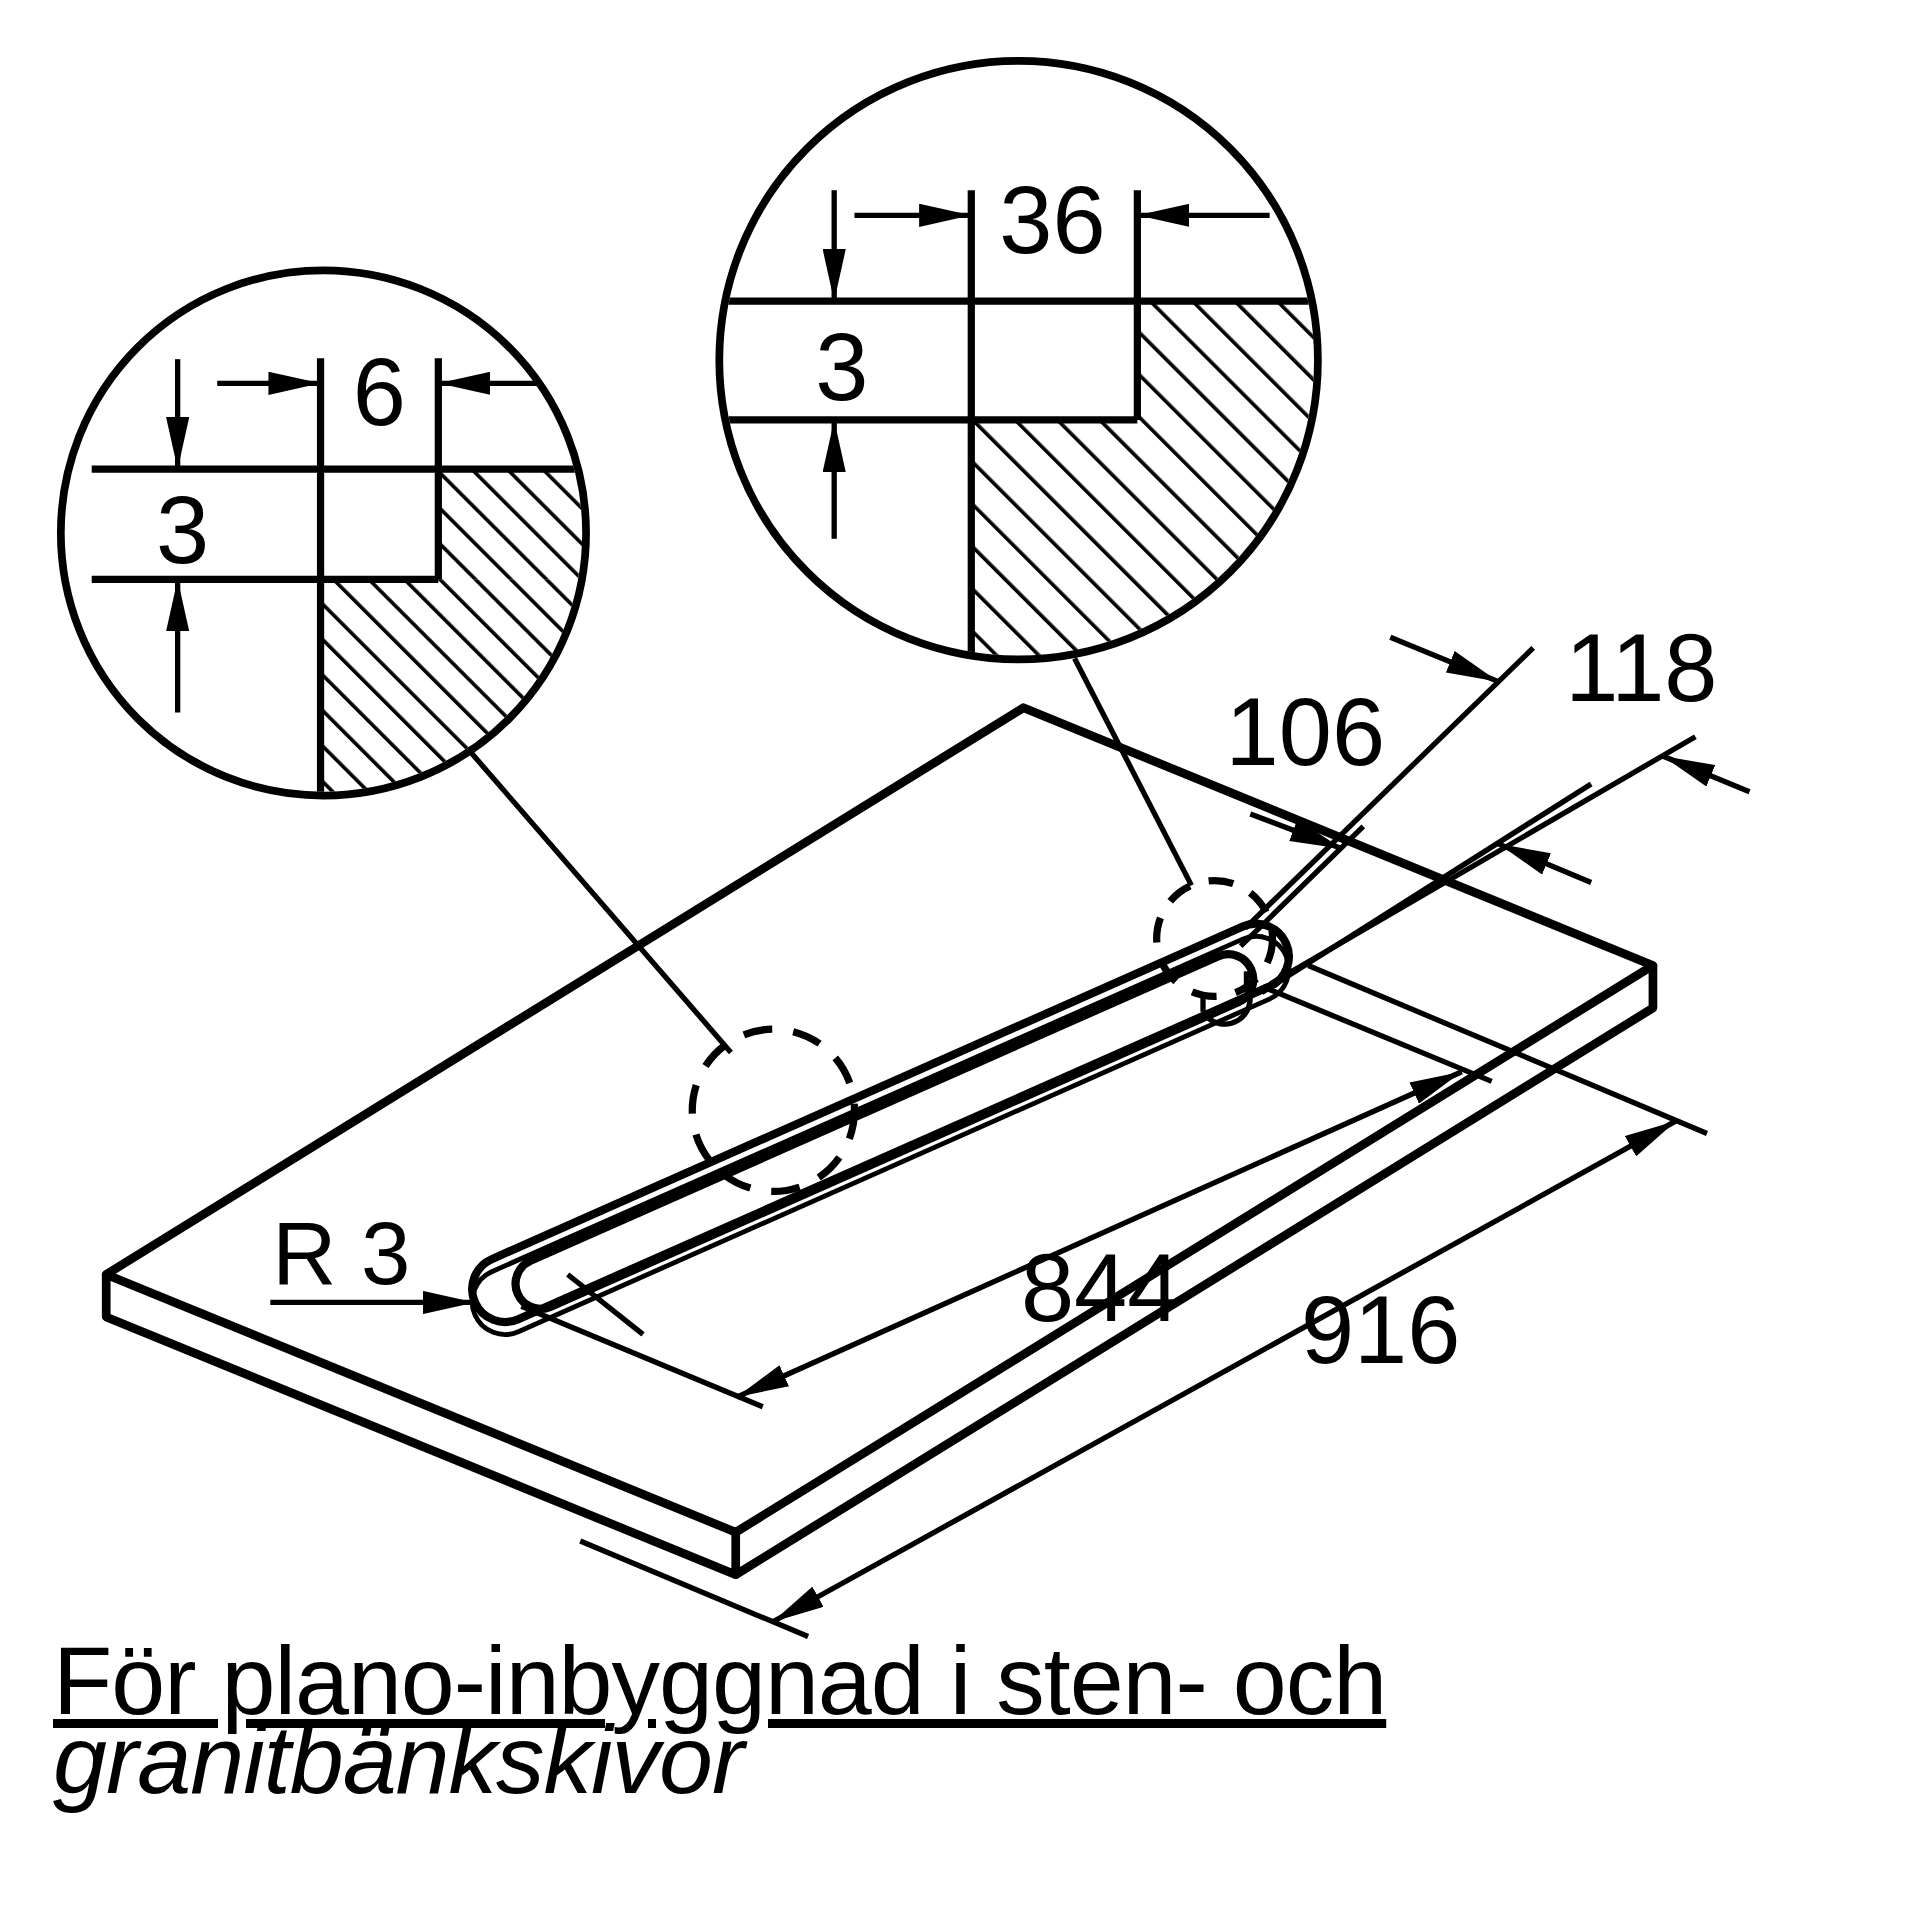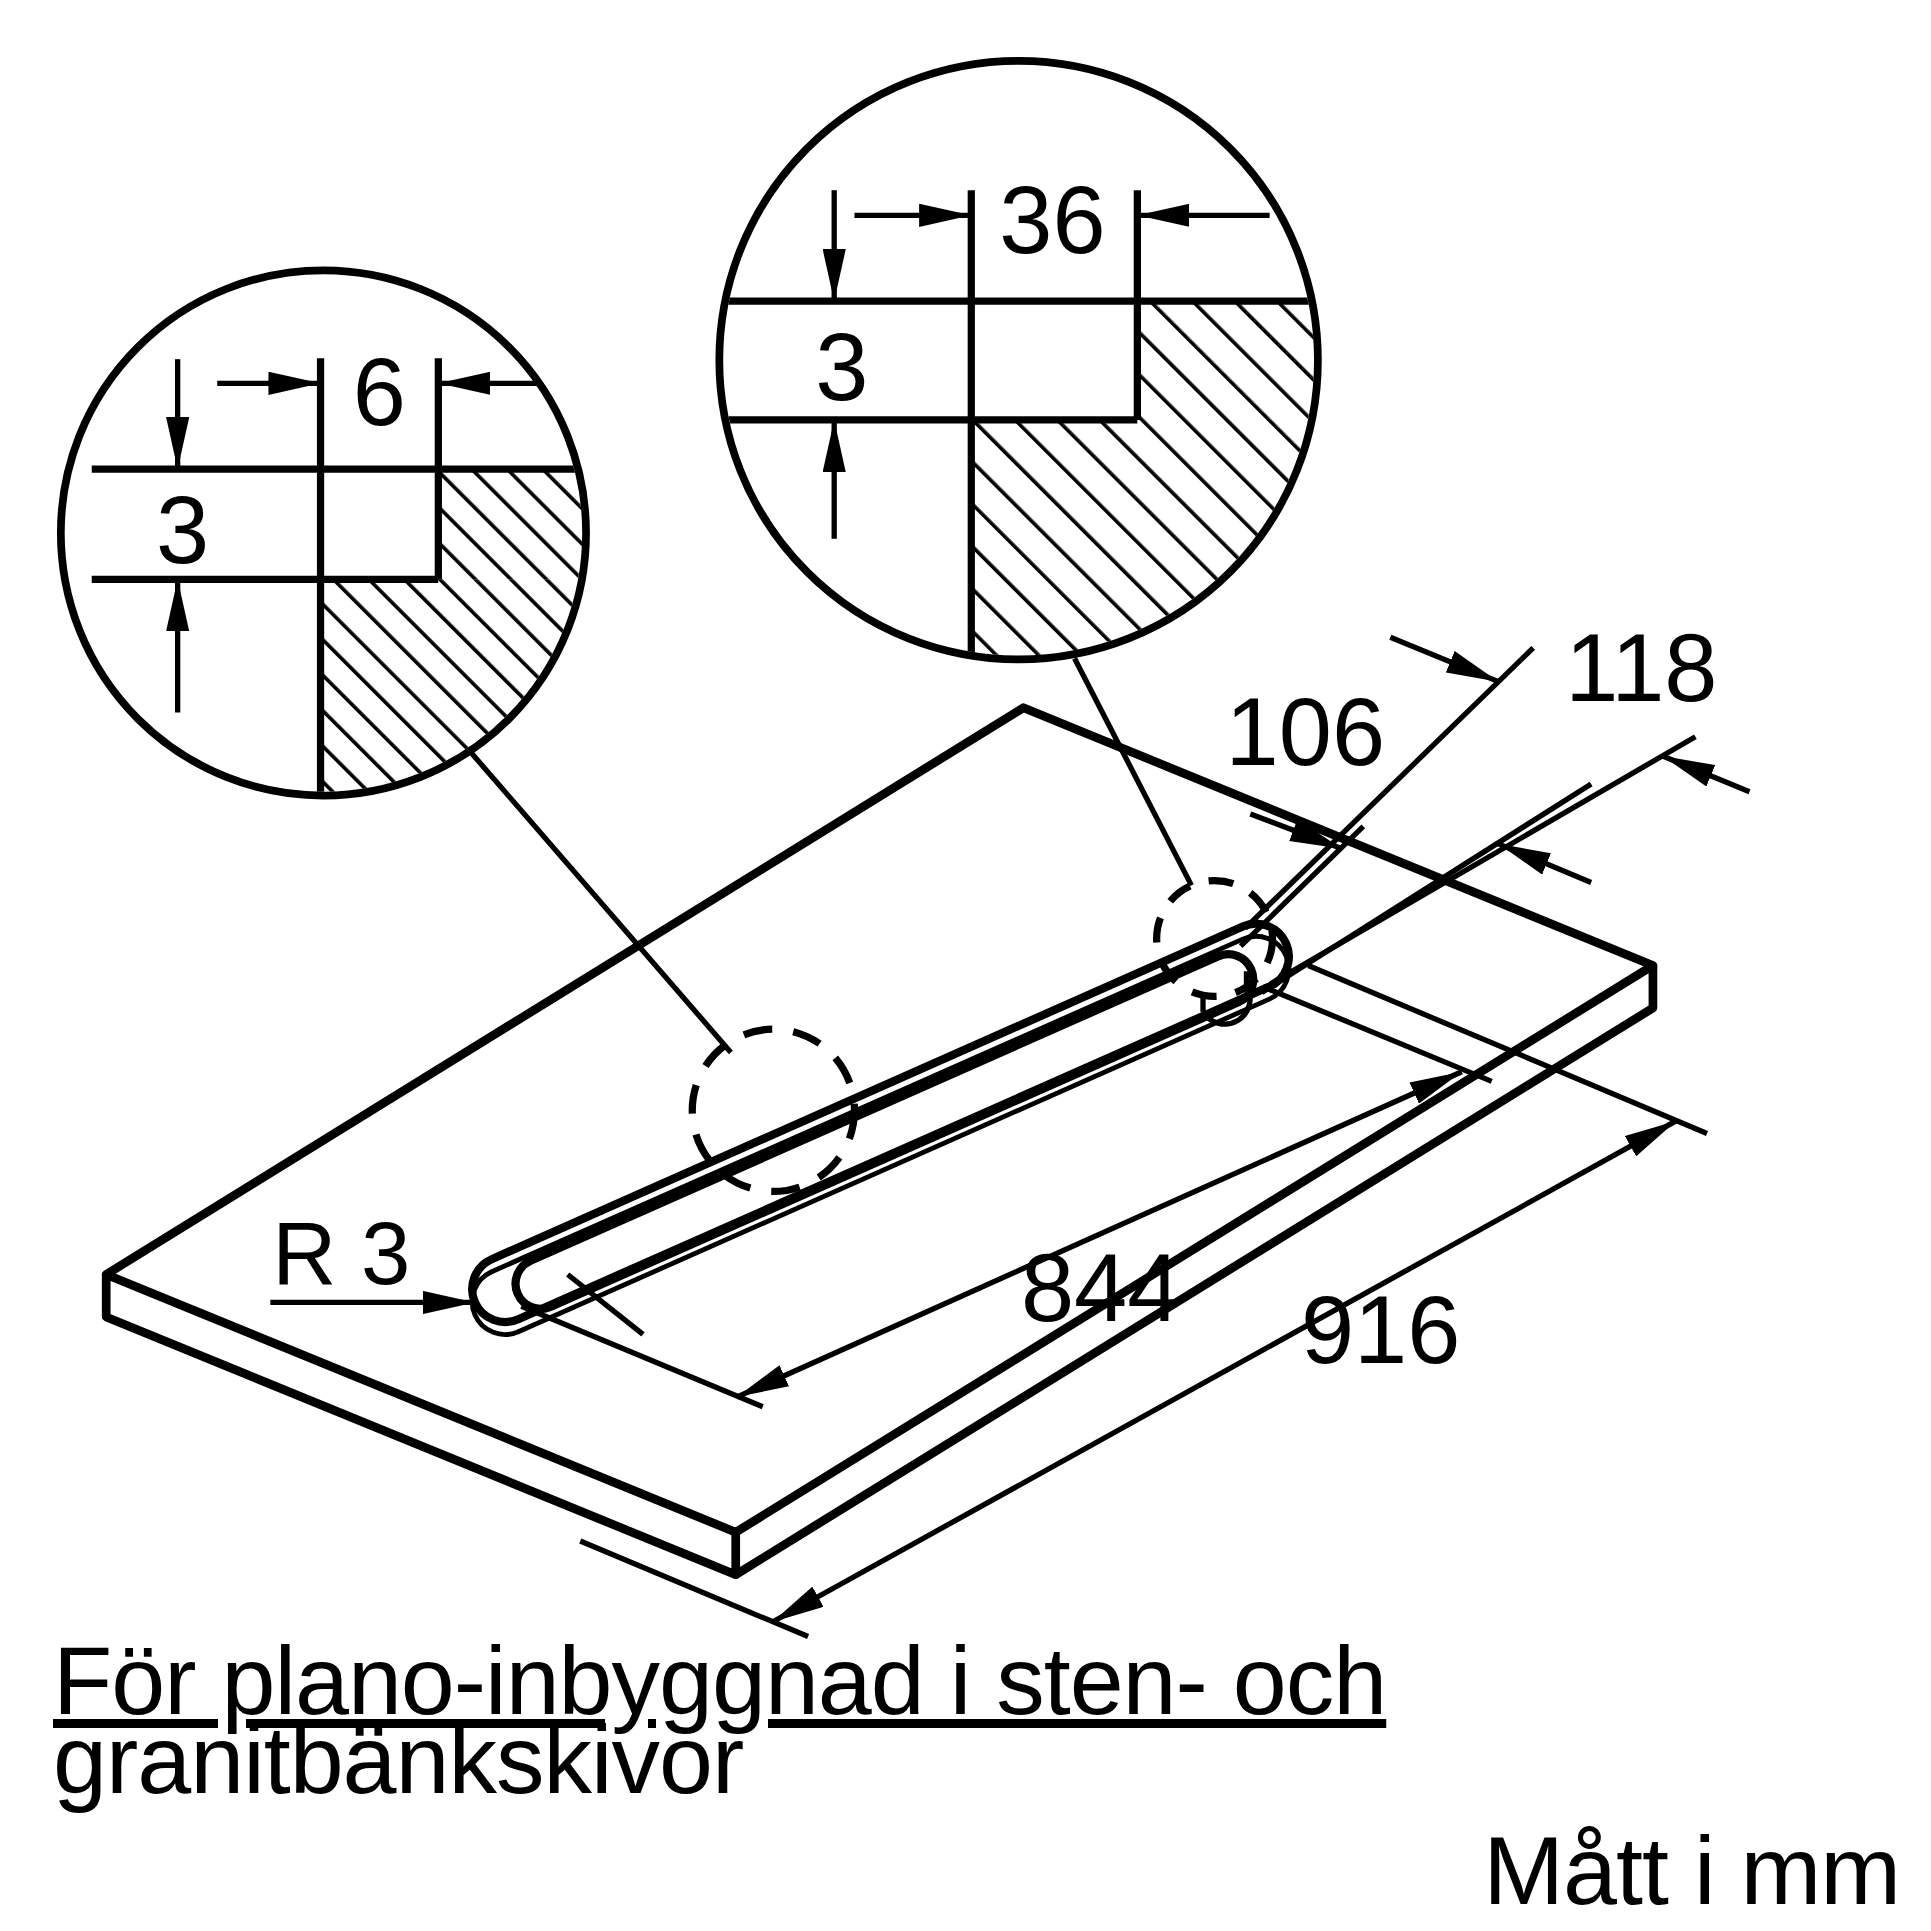--- a/index.html
+++ b/index.html
@@ -4,21 +4,21 @@
 <style>
   html,body{margin:0;padding:0;background:#ffffff;}
   .page{position:relative;width:1931px;height:1931px;background:#ffffff;overflow:hidden;
         font-family:"Liberation Sans",sans-serif;color:#000;}
   svg{position:absolute;left:0;top:0;}
   svg text{font-family:"Liberation Sans",sans-serif;fill:#000;}
   .dimtxt{font-size:99px;}
   .r3txt{font-size:92px;}
   .caption{position:absolute;left:53px;font-size:97px;letter-spacing:-1px;line-height:97px;white-space:nowrap;}
   .cap1{top:1632px;text-decoration:underline;}
-  .cap2{top:1711px;}
+  .cap2{top:1711px;font-style:italic;}
   .units{position:absolute;right:31px;top:1815px;font-size:97px;letter-spacing:-1px;white-space:nowrap;}
 </style>
 </head>
 <body>
 
 <div class="page">
 
 <svg viewBox="0 0 2000 2000" width="1931" height="1931">
   <defs>
     <marker id="arr" markerUnits="userSpaceOnUse" markerWidth="54" markerHeight="24" refX="54" refY="12" orient="auto-start-reverse">
@@ -135,16 +135,15 @@
   <g stroke="#000" stroke-width="5.5">
     <line x1="601" y1="1596" x2="837" y2="1695"></line>
     <line x1="1355" y1="1000" x2="1768" y2="1174"></line>
     <line x1="800" y1="1680" x2="1736" y2="1161" marker-start="url(#arr)" marker-end="url(#arr)"></line>
     <text class="dimtxt" x="1430" y="1412" text-anchor="middle" stroke="none">916</text>
   </g>
 </svg>
 
 <div class="caption cap1">För plano-inbyggnad i sten- och</div>
 <div class="caption cap2">granitbänkskivor</div>
-<div class="units">Mått i mm</div>
 
 </div>
 
 
 </body></html>

